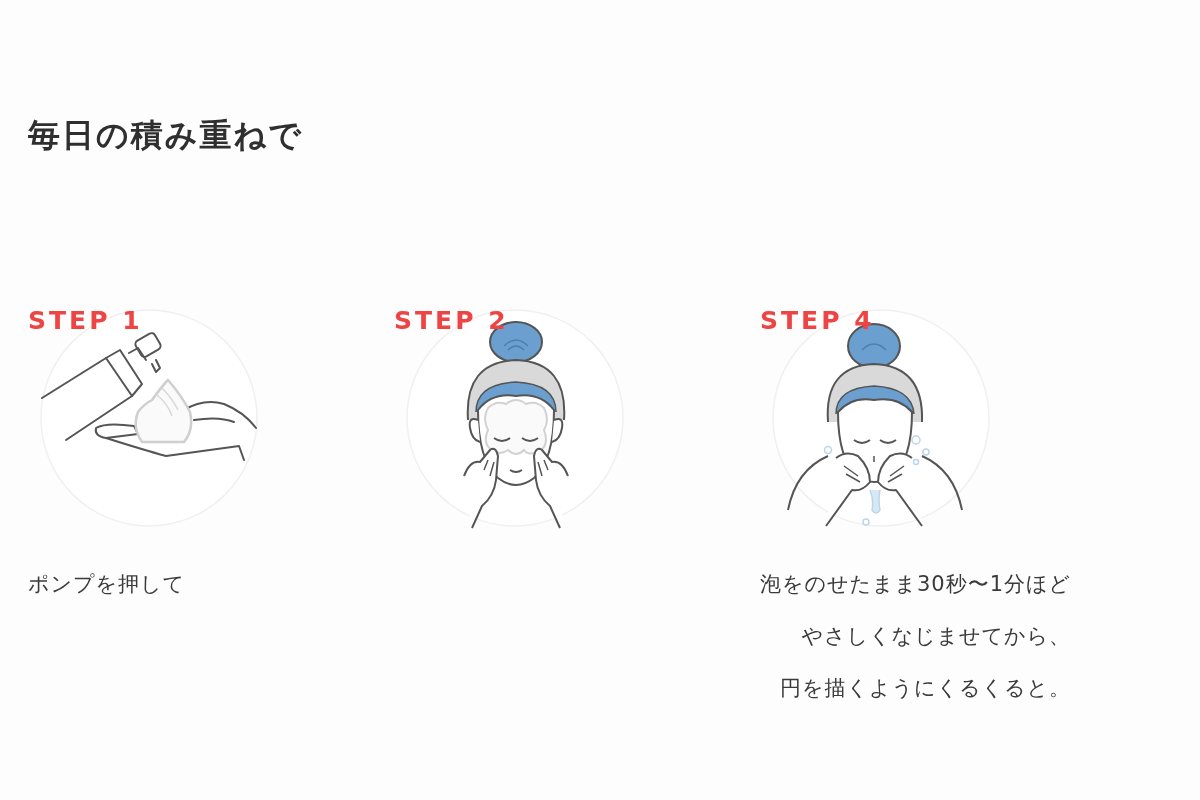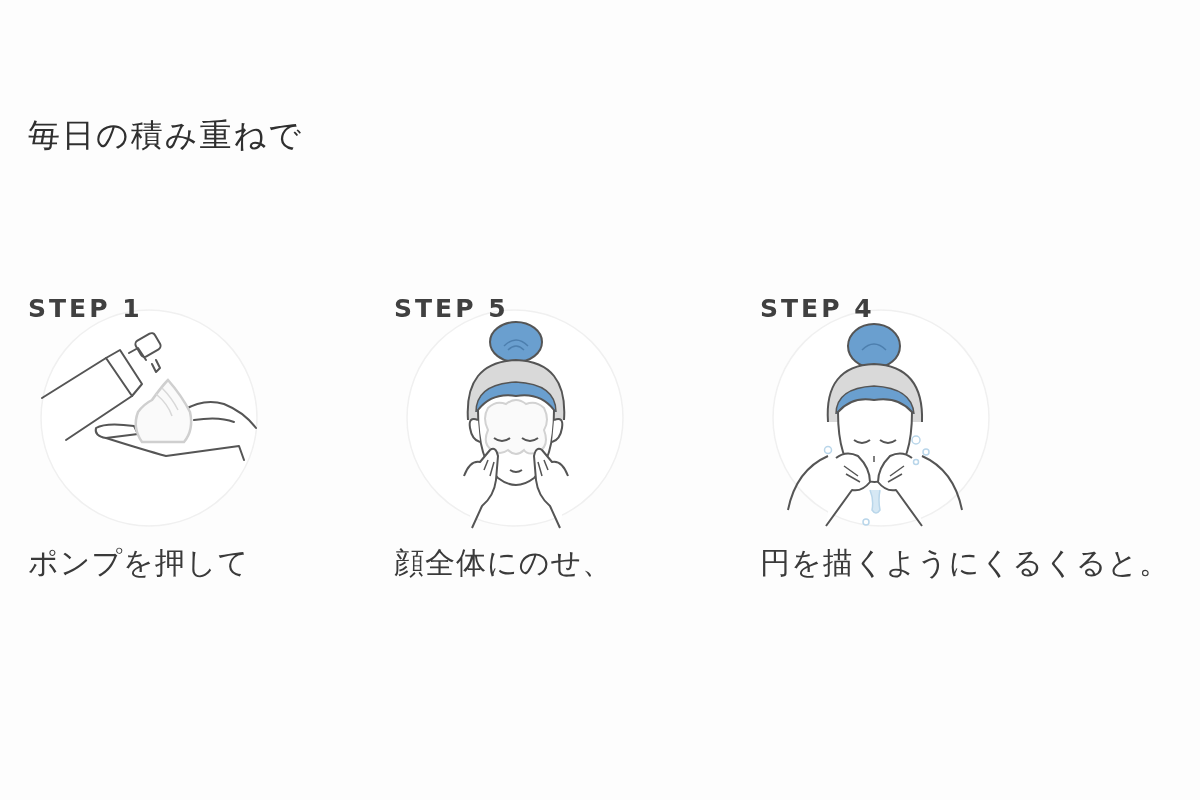--- a/index.html
+++ b/index.html
@@ -8,37 +8,37 @@
     background: #fdfdfd;
     font-family: "DejaVu Sans", "Liberation Sans", sans-serif;
     color: #333333;
     position: relative;
   }
   .headline {
     position: absolute; left: 28px; top: 104px;
     font-size: 32px; line-height: 62px; letter-spacing: 2px;
     color: #2f2f2f; font-weight: normal;
   }
-  .headline div { white-space: nowrap; }
+  .headline div { white-space: nowrap; font-weight: bold; }
   .step {
     position: absolute; top: 292px; width: 380px;
   }
   .step-label {
     font-family: "DejaVu Sans", "Liberation Sans", sans-serif;
     font-weight: bold; font-size: 25px; letter-spacing: 3px;
-    color: #404040; position: absolute; left: 0; top: 2px; z-index: 2;
+    color: #ef4444; position: absolute; left: 0; top: 14px; z-index: 2;
     white-space: nowrap;
   }
   .illus {
     position: absolute; left: 6px; top: 8px; width: 230px; height: 230px;
   }
   .illus svg { width: 230px; height: 230px; display: block; }
   .desc {
-    position: absolute; left: 0; top: 245px;
-    font-size: 30px; line-height: 52px; color: #3a3a3a; letter-spacing: 1px; text-align: right;
+    position: absolute; left: 0; top: 266px;
+    font-size: 21px; line-height: 52px; color: #3a3a3a; letter-spacing: 1px; text-align: right;
   }
   .desc div { white-space: nowrap; }
   #step1 { left: 28px; }
   #step2 { left: 394px; }
   #step3 { left: 760px; }
 </style>
 </head>
 <body>
 
 <div class="headline">
@@ -68,21 +68,21 @@
       <path d="M118 100 Q128 86 134 80 Q148 96 156 112 Q160 130 150 142 L108 142 Q98 128 104 112 Q110 104 118 100 Z" fill="#fafafa" stroke="#cfcfcf" stroke-width="2.5"></path>
       <path d="M128 88 Q138 98 144 110 M122 94 Q134 104 138 116" fill="none" stroke="#d8d8d8" stroke-width="1.5"></path>
     </svg>
   </div>
   <div class="desc">
     <div>ポンプを押して</div>
   </div>
 </section>
 
 <section class="step" id="step2">
-  <div class="step-label">STEP 5</div>
+  <div class="step-label">STEP 2</div>
   <div class="illus">
     <svg viewBox="0 0 230 230" xmlns="http://www.w3.org/2000/svg">
       <circle cx="115" cy="118" r="108" fill="#ffffff" stroke="#f0f0f0" stroke-width="1.5"></circle>
 
       <ellipse cx="116" cy="42" rx="26" ry="20" fill="#6a9fcf" stroke="#555555" stroke-width="2"></ellipse>
       <path d="M104 46 Q116 34 128 46 M108 50 Q116 42 124 50" fill="none" stroke="#4d7fae" stroke-width="1.5"></path>
 
       <path d="M68 120 Q64 62 116 60 Q168 62 164 120" fill="#d9d9d9" stroke="#555555" stroke-width="2"></path>
       <path d="M76 112 Q76 84 116 82 Q156 84 156 112" fill="#6a9fcf" stroke="#555555" stroke-width="1.5"></path>
 
@@ -97,21 +97,20 @@
       <path d="M110 170 Q116 174 122 170" fill="none" stroke="#555555" stroke-width="1.8"></path>
 
       <g fill="#ffffff" stroke="#555555" stroke-width="2" stroke-linejoin="round">
         <path d="M64 176 Q70 160 80 162 L90 150 Q96 146 98 156 L96 180 Q94 196 82 206 L72 228"></path>
         <path d="M168 176 Q162 160 152 162 L142 150 Q136 146 134 156 L136 180 Q138 196 150 206 L160 228"></path>
       </g>
       <path d="M84 170 L88 160 M90 176 L94 162 M148 170 L144 160 M142 176 L138 162" fill="none" stroke="#555555" stroke-width="1.5"></path>
     </svg>
   </div>
   <div class="desc">
-    <div>顔全体にのせ、</div>
   </div>
 </section>
 
 <section class="step" id="step3">
   <div class="step-label">STEP 4</div>
   <div class="illus">
     <svg viewBox="0 0 230 230" xmlns="http://www.w3.org/2000/svg">
       <circle cx="115" cy="118" r="108" fill="#ffffff" stroke="#f0f0f0" stroke-width="1.5"></circle>
 
       <ellipse cx="108" cy="46" rx="26" ry="22" fill="#6a9fcf" stroke="#555555" stroke-width="2"></ellipse>
@@ -135,15 +134,17 @@
 
       <path d="M104 190 Q108 200 106 210 Q110 216 114 210 Q112 200 114 190" fill="#d6e8f4" stroke="#b9d6ea" stroke-width="1.5"></path>
       <circle cx="150" cy="140" r="4" fill="none" stroke="#b9d6ea" stroke-width="1.5"></circle>
       <circle cx="160" cy="152" r="3" fill="none" stroke="#b9d6ea" stroke-width="1.5"></circle>
       <circle cx="62" cy="150" r="3.5" fill="none" stroke="#b9d6ea" stroke-width="1.5"></circle>
       <circle cx="150" cy="162" r="2.5" fill="none" stroke="#b9d6ea" stroke-width="1.5"></circle>
       <circle cx="100" cy="222" r="3" fill="none" stroke="#b9d6ea" stroke-width="1.5"></circle>
     </svg>
   </div>
   <div class="desc">
+    <div>泡をのせたまま30秒〜1分ほど</div>
+    <div>やさしくなじませてから、</div>
     <div>円を描くようにくるくると。</div>
   </div>
 </section>
 
 </body></html>

